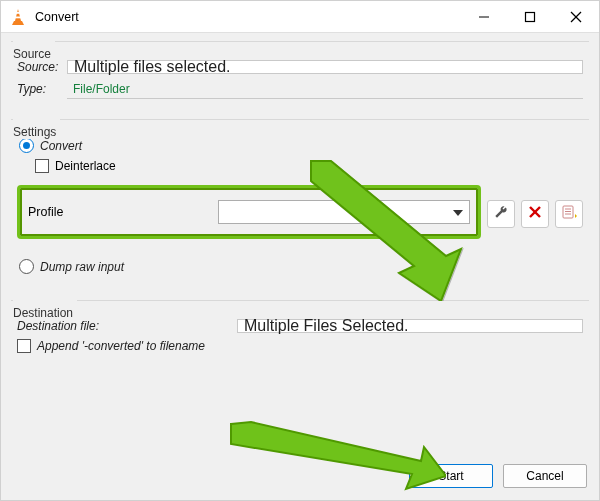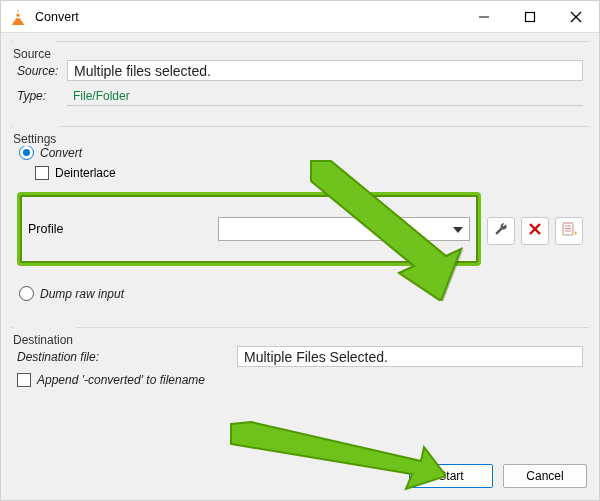--- a/index.html
+++ b/index.html
@@ -26,22 +26,22 @@
   }
   .group .legend {
     position:absolute; top:-9px; left:2px; background:#f0f0f0;
     padding:14px 4px 0 0; font-size:12px; color:#333;
   }
   .row { display:flex; align-items:center; margin:4px 0; }
   .label { font-size:12px; color:#222;font-style:italic; }
   .src-label { width:50px; }
   .src-type-label { width:50px; }
   .field {
-    flex:1; background:#fff; border:1px solid #c9c9c9; height:21px;
-    font-size:14px; padding:2px 6px; color:#222; display:flex; 
+    flex:1; background:#fff; border:1px solid #c9c9c9; height:14px;
+    font-size:16px; padding:2px 6px; color:#222; display:flex; align-items:center;
   }
   .fieldline {
     flex:1; border-bottom:1px solid #c9c9c9; height:21px; padding:2px 6px;
     font-size:12px; color:#15803d; display:flex; align-items:flex-end;
   }
 
   
   .radio-outer {
     width:15px; height:15px; border-radius:50%; border:1.5px solid #0078d7;
     display:inline-flex; align-items:center; justify-content:center; margin-right:6px;
@@ -52,21 +52,21 @@
   .chk {
     width:14px; height:14px; border:1px solid #555; background:#fff;
     display:inline-block; margin-right:6px; position:relative;
   }
   .opt-row { display:flex; align-items:center; margin:6px 0 6px 18px; font-size:12px; }
 
   
   .profile-wrap {
     border:3px solid #72c11a; border-radius:4px;
     box-shadow: inset 0 0 0 2px #549400;
-    padding:22px 8px; margin:6px 0 10px 0; display:flex; align-items:center;
+    padding:12px 8px; margin:6px 0 10px 0; display:flex; align-items:center;
     background:#f0f0f0;
   }
   .profile-label { font-size:12.5px; width:190px; }
   .combo {
     flex:1; height:24px; background:#fff; border:1px solid #adadad;
     display:flex; align-items:center; padding:0 6px; font-size:12px;
     position:relative;
   }
   .combo .caret {
     position:absolute; right:6px; top:50%; transform:translateY(-50%);

